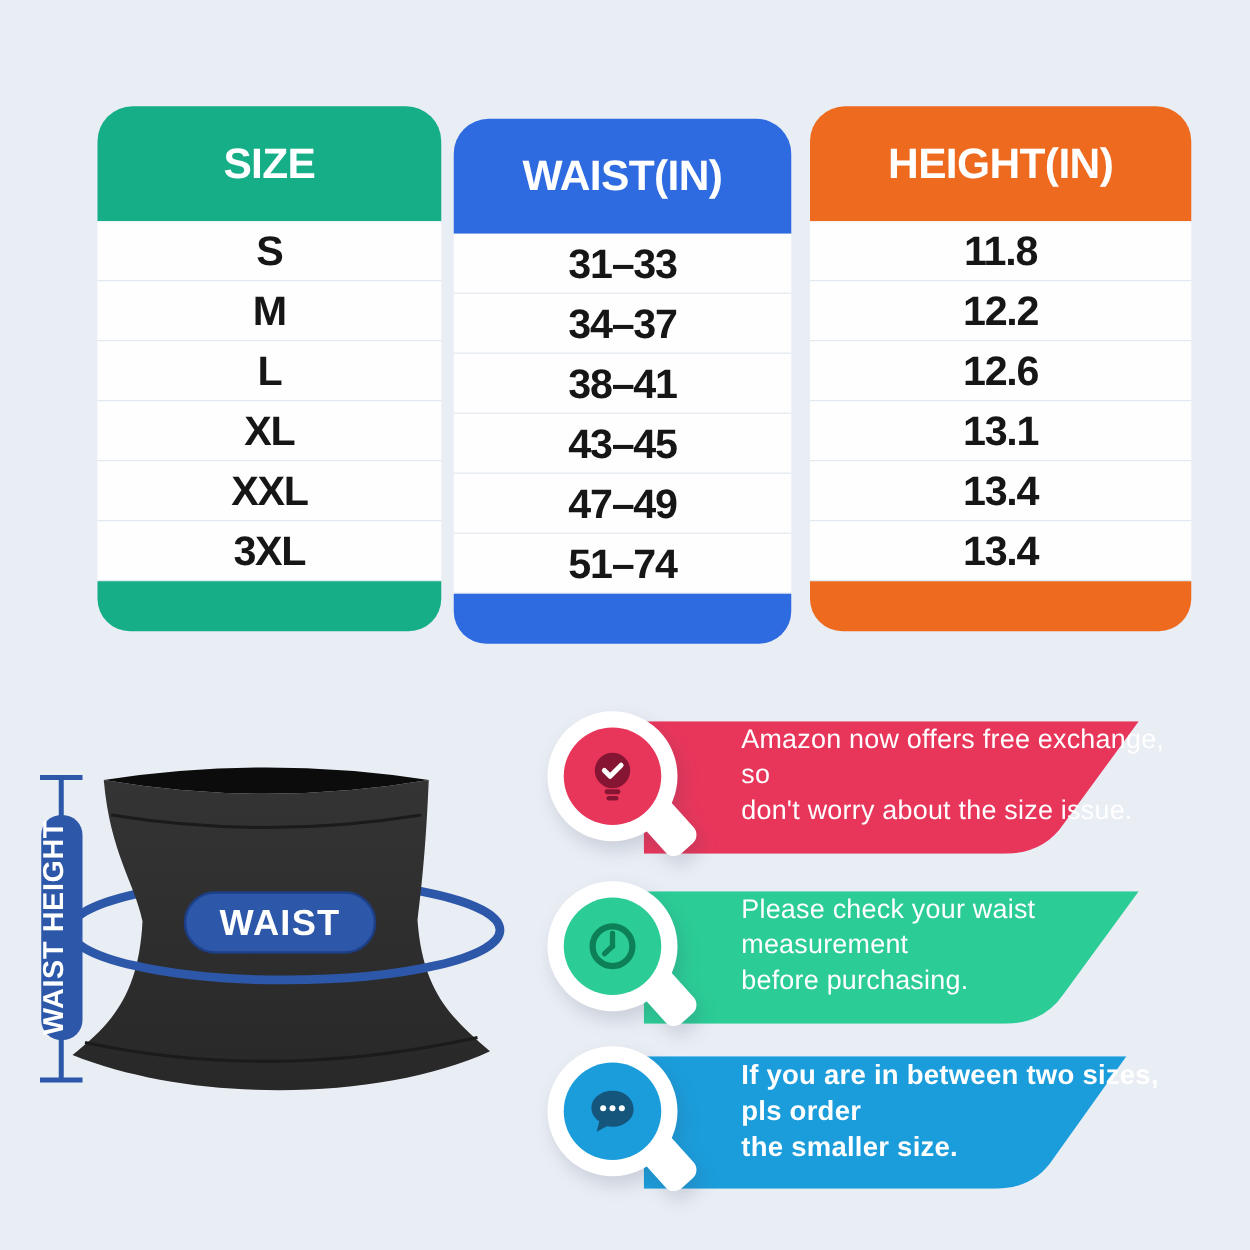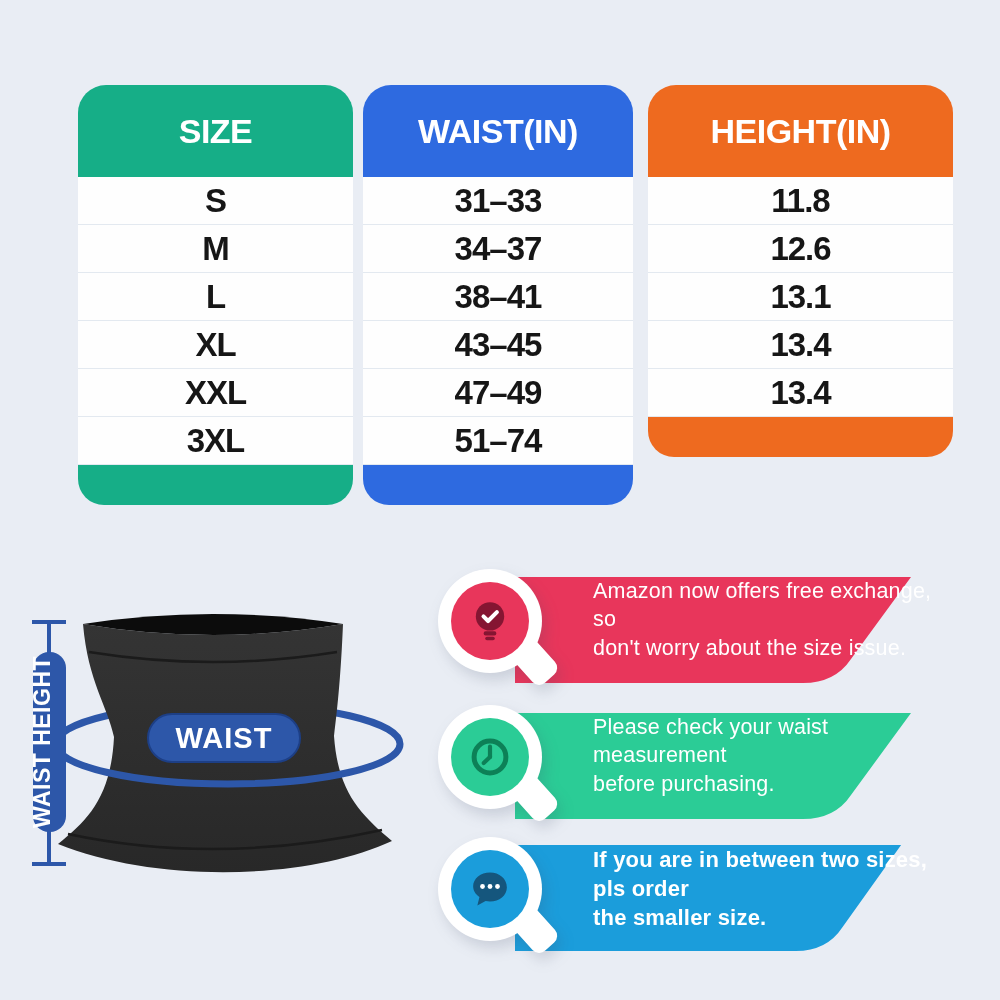--- a/index.html
+++ b/index.html
@@ -70,36 +70,37 @@
       <div class="col-cell">M</div>
       <div class="col-cell">L</div>
       <div class="col-cell">XL</div>
       <div class="col-cell">XXL</div>
       <div class="col-cell">3XL</div>
     </div>
     <div class="col-footer" style="background: rgb(22, 174, 135);"></div>
   </div>
 
   <div class="col c1">
-    <div class="col-header" style="background: rgb(46, 106, 224);">WAIST(IN)</div>
+    <div class="col-header" style="background: rgb(46, 106, 224); margin-top: 10px;">WAIST(IN)</div>
     <div class="col-body">
       <div class="col-cell">31–33</div>
       <div class="col-cell">34–37</div>
       <div class="col-cell">38–41</div>
       <div class="col-cell">43–45</div>
       <div class="col-cell">47–49</div>
       <div class="col-cell">51–74</div>
     </div>
     <div class="col-footer" style="background: rgb(46, 106, 224);"></div>
   </div>
 
   <div class="col c2">
     <div class="col-header" style="background: rgb(238, 106, 31);">HEIGHT(IN)</div>
     <div class="col-body">
       <div class="col-cell">11.8</div>
+      <div class="col-cell">12.2</div>
       <div class="col-cell">12.6</div>
       <div class="col-cell">13.1</div>
       <div class="col-cell">13.4</div>
       <div class="col-cell">13.4</div>
     </div>
     <div class="col-footer" style="background: rgb(238, 106, 31);"></div>
   </div>
 
   <div class="illus">
     <svg width="430" height="300" viewBox="0 0 430 300">

